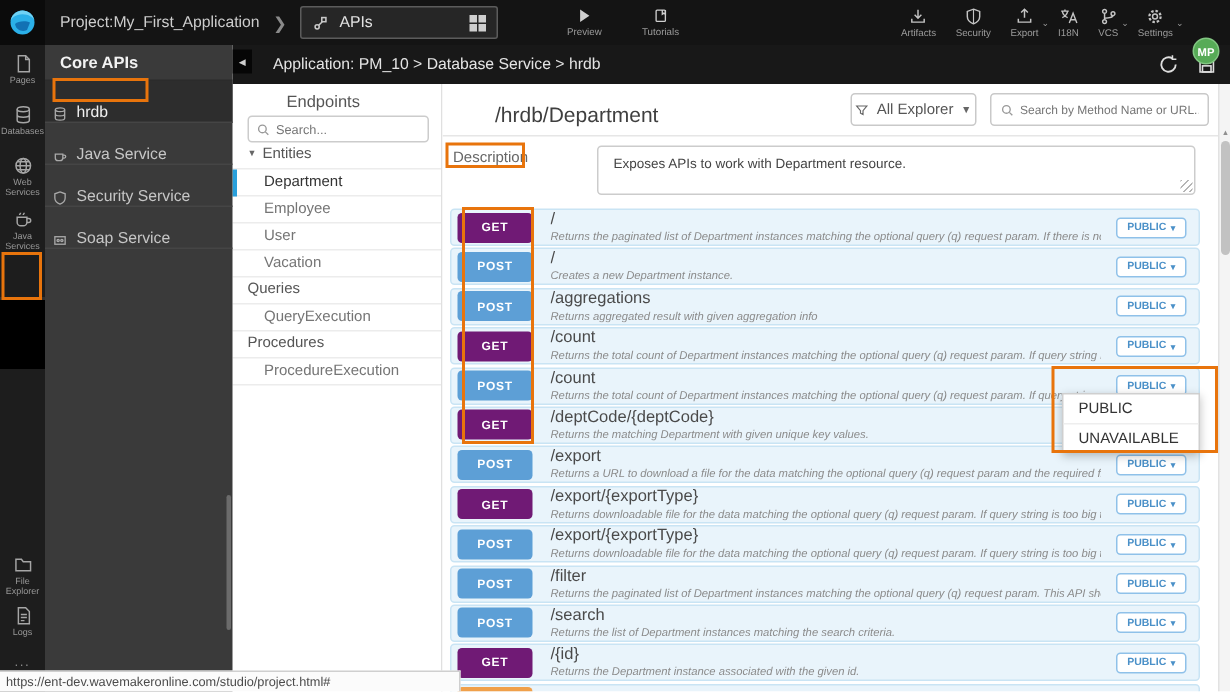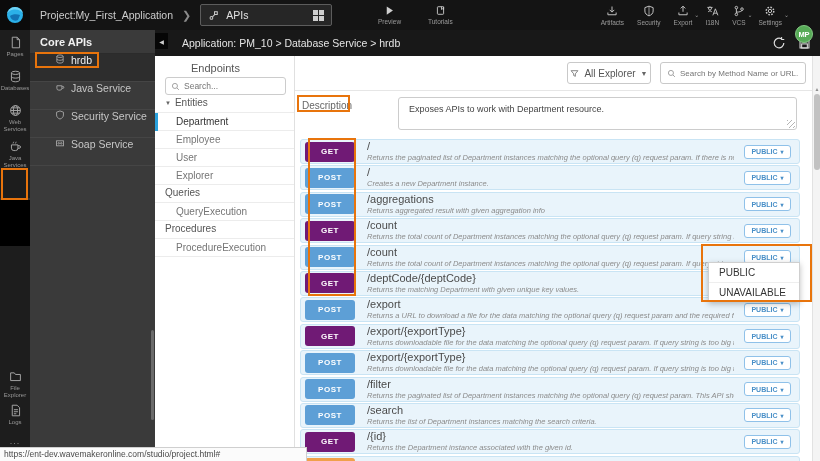--- a/index.html
+++ b/index.html
@@ -29,21 +29,21 @@
   .strip-item { position:absolute; left:0; width:30px; display:flex; flex-direction:column; align-items:center; gap:2px; color:#a6a6a6; }
   .strip-item .cap { font-size:6px; line-height:6.5px; text-align:center; color:#989898; }
   .strip-item.active { background:#313131; color:#eee; padding:4px 0 3px; }
   .strip-item.active .cap { color:#eee; font-weight:bold; }
   #strip-black { position:absolute; left:0; top:170px; width:30px; height:46px; background:#000; }
   #strip-dots { position:absolute; left:0; top:406px; width:30px; text-align:center; color:#8a8a8a; font-size:9px; letter-spacing:1px; }
 
   
   #core { position:absolute; left:30px; top:30px; width:125px; height:431px; background:#3a3a3a; z-index:10; }
   #core .hdr { height:24px; line-height:24px; padding-left:10px; font-size:11px; font-weight:bold; color:#f2f2f2; border-bottom:1px solid #2b2b2b; }
-  .core-item { height:28px; display:flex; align-items:flex-start; gap:6px; padding-left:25px; font-size:10.5px; color:#c6c6c6; border-bottom:1px solid #454545; }
+  .core-item { height:28px; display:flex; align-items:flex-end; gap:6px; padding-left:5px; font-size:10.5px; color:#c6c6c6; border-bottom:1px solid #454545; }
   .core-item.active { background:#2d2d2d; color:#f0f0f0; }
   .core-item .cicon { color:#a9a9a9; }
   #core-scrollthumb { position:absolute; right:1px; top:300px; width:3px; height:90px; background:#6b6b6b; border-radius:2px; }
 
   
   #crumbbar { position:absolute; left:155px; top:30px; width:665px; height:26px; background:#181818; color:#e4e4e4; font-size:10.5px; display:flex; align-items:center; padding-left:27px; z-index:5; }
   #collapse-tab { position:absolute; left:155px; top:33px; width:13px; height:16px; background:#060606; color:#cfcfcf; font-size:6px; display:flex; align-items:center; justify-content:center; z-index:6; }
   #crumb-actions { position:absolute; right:9px; top:30px; height:26px; display:flex; align-items:center; gap:12px; color:#dedede; z-index:6; }
 
   
@@ -359,33 +359,34 @@
     <input placeholder="Search..." style="">
   </div>
   <div id="ep-list">
     <div class="ep-section">
       <span class="ep-caret">▼</span>
       <span>Entities</span>
     </div>
     <div class="ep-item active">Department</div>
     <div class="ep-item">Employee</div>
     <div class="ep-item">User</div>
-    <div class="ep-item">Explorer</div>
+    <div class="ep-item">Vacation</div>
     <div class="ep-section">
       <span>Queries</span>
     </div>
     <div class="ep-item">QueryExecution</div>
     <div class="ep-section">
       <span>Procedures</span>
     </div>
     <div class="ep-item">ProcedureExecution</div>
   </div>
 </div>
 
 <div id="main">
+  <div id="main-title">/hrdb/Department</div>
   <div id="filter-btn">
     <span>
         <svg width="9" height="9" viewBox="0 0 16 16" fill="none" stroke="#666" stroke-width="1.4">
           <path d="M2 3h12L9.5 8.5V13l-3-1.5V8.5z"></path>
         </svg>
       </span>
     <span>All Explorer</span>
     <span class="caret">▼</span>
   </div>
   <div id="method-search">

